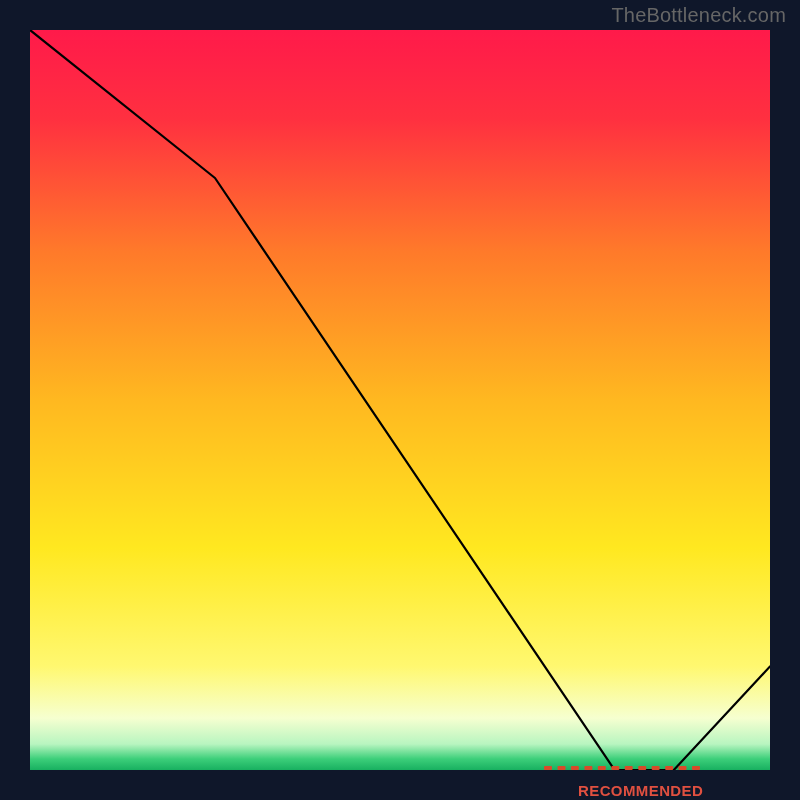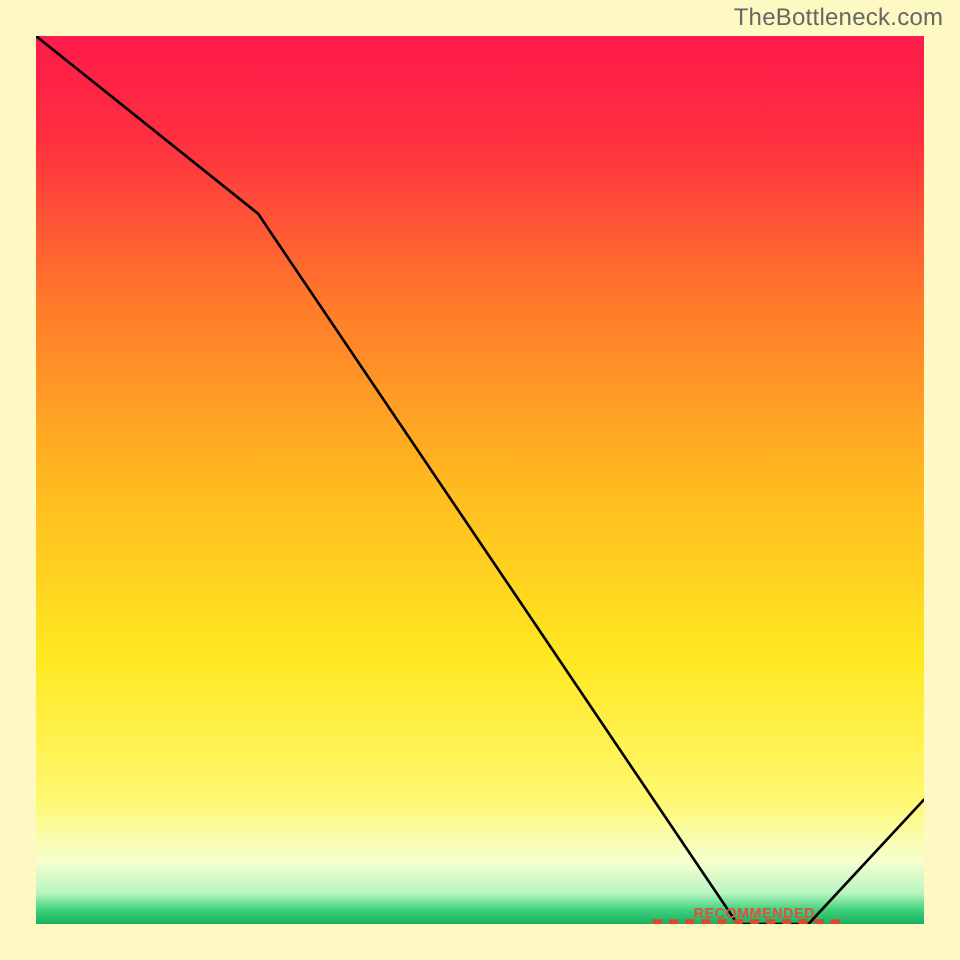--- a/index.html
+++ b/index.html
@@ -8,21 +8,21 @@
     width: 800px;
     height: 800px;
     background: #000;
     font-family: Arial, Helvetica, sans-serif;
     overflow: hidden;
   }
   .stage {
     position: relative;
     width: 800px;
     height: 800px;
-    background: #fef9c3;
+    background: #0f172a;
   }
   .watermark {
     position: absolute;
     top: 4px;
     right: 14px;
     color: #666;
     font-size: 20px;
     letter-spacing: 0.2px;
     font-weight: 500;
   }
@@ -35,24 +35,25 @@
     box-sizing: border-box;
   }
   svg.plot {
     display: block;
     width: 740px;
     height: 740px;
   }
   .recommended-label {
     position: absolute;
     color: #e05040;
-    font-size: 12px;
+    font-size: 15px;
     font-weight: 700;
     letter-spacing: 0.4px;
     white-space: nowrap;
+    margin-top: 28px;
   }
 </style>
 </head>
 <body>
 
 <div class="stage">
 
   <div class="watermark">TheBottleneck.com</div>
 
   <div class="plot-frame">

